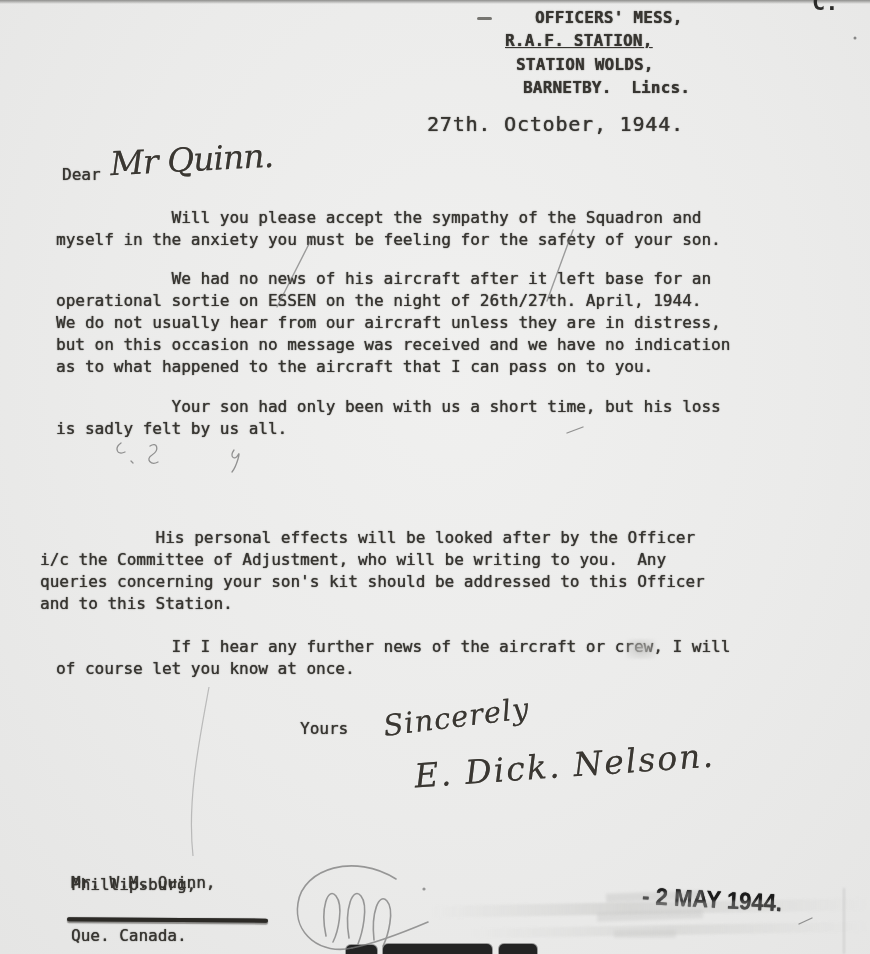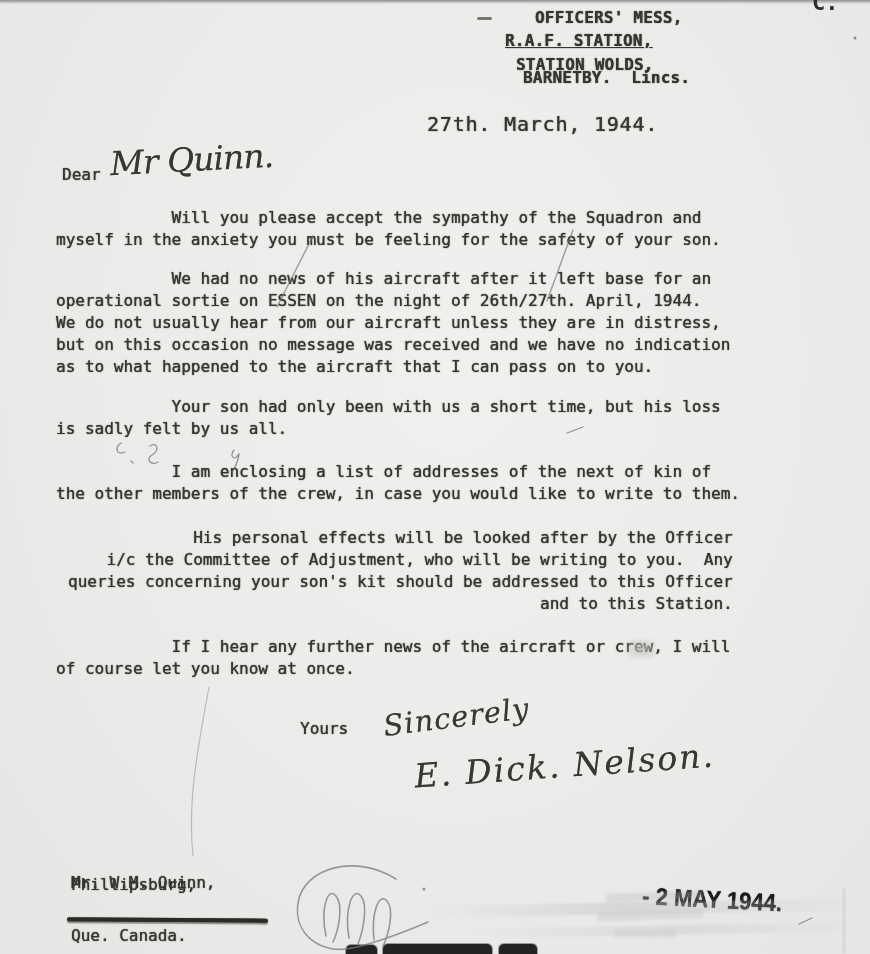--- a/index.html
+++ b/index.html
@@ -74,39 +74,37 @@
 </head>
 <body>
 
 <div class="paper">
   <div class="edge-top"></div>
 
   <div class="dash-mark"></div>
   <div class="typed lh" style="left:494px;top:8px;margin-left:41px;">OFFICERS' MESS,</div>
   <div class="typed lh" style="left:505px;top:31px;text-decoration:underline;">R.A.F. STATION,</div>
   <div class="typed lh" style="left:516px;top:55px;">STATION WOLDS,</div>
-  <div class="typed lh" style="left:523px;top:68px;">BARNETBY.  Lincs.</div>
+  <div class="typed lh" style="left:523px;top:78px;">BARNETBY.  Lincs.</div>
 
-  <div class="typed date" style="left:427px;top:112px;">27th. March, 1944.</div>
+  <div class="typed date" style="left:427px;top:112px;">27th. October, 1944.</div>
 
   <div class="typed body-text" style="left:62px;top:164px;">Dear</div>
   <div class="hand hand-name" style="left:110px;top:140px;">Mr Quinn.</div>
 
   <div class="typed body-text" style="left:56px;top:207px;">            Will you please accept the sympathy of the Squadron and
 myself in the anxiety you must be feeling for the safety of your son.</div>
   <div class="typed body-text" style="left:56px;top:268px;">            We had no news of his aircraft after it left base for an
 operational sortie on ESSEN on the night of 26th/27th. April, 1944.
 We do not usually hear from our aircraft unless they are in distress,
 but on this occasion no message was received and we have no indication
 as to what happened to the aircraft that I can pass on to you.</div>
   <div class="typed body-text" style="left:56px;top:396px;">            Your son had only been with us a short time, but his loss
 is sadly felt by us all.</div>
-  <div class="typed body-text" style="left:56px;top:461px;">            I am enclosing a list of addresses of the next of kin of
-the other members of the crew, in case you would like to write to them.</div>
-  <div class="typed body-text" style="left:68px;top:527px;text-align:right;">            His personal effects will be looked after by the Officer
+  <div class="typed body-text" style="left:40px;top:527px;">            His personal effects will be looked after by the Officer
 i/c the Committee of Adjustment, who will be writing to you.  Any
 queries concerning your son's kit should be addressed to this Officer
 and to this Station.</div>
   <div class="typed body-text" style="left:56px;top:636px;">            If I hear any further news of the aircraft or crew, I will
 of course let you know at once.</div>
 
   <div class="typed body-text" style="left:300px;top:718px;">Yours</div>
   <div class="hand hand-sincerely" style="left:383px;top:700px;">Sincerely</div>
   <div class="hand hand-signature" style="left:414px;top:746px;">E. Dick. Nelson.</div>
 

